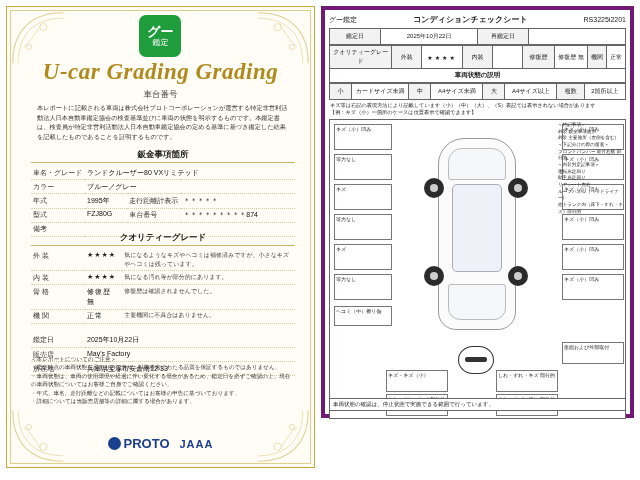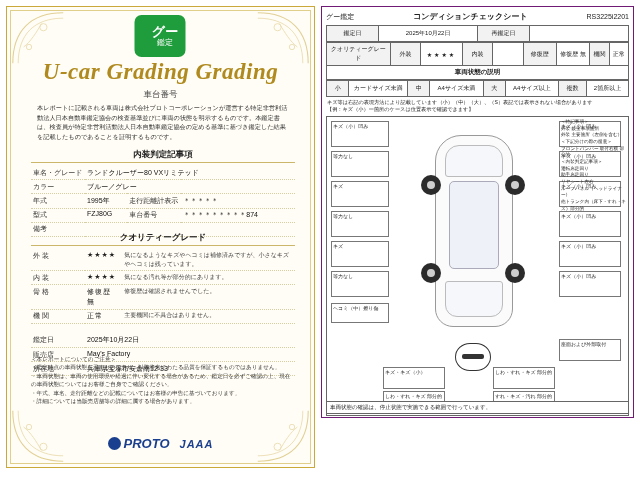--- a/index.html
+++ b/index.html
@@ -25,21 +25,20 @@
   .c-tl{top:4px;left:4px;}
   .c-tr{top:4px;right:4px;transform:scaleX(-1);}
   .c-bl{bottom:4px;left:4px;transform:scaleY(-1);}
   .c-br{bottom:4px;right:4px;transform:scale(-1,-1);}
 
   .seal{
     position:absolute;top:8px;left:50%;transform:translateX(-50%);
     width:42px;height:42px;border-radius:7px;background:#1f9c3c;
     color:#fff;display:flex;flex-direction:column;align-items:center;justify-content:center;
     line-height:1.05;
-    padding-left:9px;
   }
   .seal .s1{font-size:13px;font-weight:bold;}
   .seal .s2{font-size:8px;text-align:right;}
 
   .title{
     position:absolute;top:52px;left:0;width:100%;text-align:center;
     font-family:"Liberation Serif","DejaVu Serif",serif;
     font-style:italic;font-weight:bold;font-size:23px;color:#b08a1e;
     letter-spacing:.5px;
   }
@@ -65,30 +64,30 @@
   table.kv td.k{width:50px;color:#333;}
   table.kv td.v{color:#111;}
   .star{color:#222;letter-spacing:1px;font-size:7px;}
   .note{font-size:6px;color:#444;}
 
   .b-footnote{
     position:absolute;left:24px;top:348px;width:264px;font-size:5.6px;line-height:1.5;color:#333;
   }
   .logos{
     position:absolute;bottom:16px;left:0;width:100%;
-    display:flex;align-items:center;justify-content:center;gap:10px;font-style:italic;
+    display:flex;align-items:center;justify-content:center;gap:10px;
   }
   .logo-proto{display:flex;align-items:center;gap:3px;font-weight:bold;font-size:13px;color:#1b3f8f;}
   .logo-proto .dot{width:13px;height:13px;border-radius:50%;background:#1b3f8f;}
   .logo-jaaa{font-weight:bold;font-size:11px;color:#1b3f8f;letter-spacing:1px;}
 
   
   .right{
     position:relative;width:316px;height:412px;box-sizing:border-box;
-    border:1px solid #701a75;background:#fff;padding:4px;
+    border:4px solid #701a75;background:#fff;padding:4px;
   }
   .r-title{display:flex;justify-content:space-between;align-items:center;font-size:7px;margin-bottom:3px;}
   .r-title .mid{font-weight:bold;font-size:8px;}
   table.grid{width:100%;border-collapse:collapse;font-size:6px;table-layout:fixed;}
   table.grid td{border:1px solid #666;padding:2px 1px;text-align:center;height:11px;}
   td.lbl{background:#f2f2f2;}
   .stars{letter-spacing:2px;}
   .sheet-head{
     border:1px solid #666;border-top:none;text-align:center;font-size:6.5px;font-weight:bold;padding:2px;background:#fff;
   }
@@ -175,21 +174,21 @@
       <div class="seal">
         <span class="s1">グー</span>
         <span class="s2">鑑定</span>
       </div>
 
       <div class="title">U-car Grading Grading</div>
       <div class="subtitle">車台番号</div>
       <div class="intro">本レポートに記載される車両は株式会社プロトコーポレーションが運営する特定非営利活動法人日本自動車鑑定協会の検査基準並びに車両の状態を明示するものです。本鑑定書は、検査員が特定非営利活動法人日本自動車鑑定協会の定める基準に基づき鑑定した結果を記載したものであることを証明するものです。</div>
 
       <div class="block b-info">
-        <div class="sec-head">内装判定記事項</div>
+        <div class="sec-head">鈑金事項箇所</div>
         <table class="kv">
           <tbody>
               <tr>
             <td class="k">車名・グレード</td>
             <td class="v" colspan="3">ランドクルーザー80 VXリミテッド</td>
           </tr>
           <tr>
             <td class="k">カラー</td>
             <td class="v" colspan="3">ブルー／グレー</td>
           </tr>

